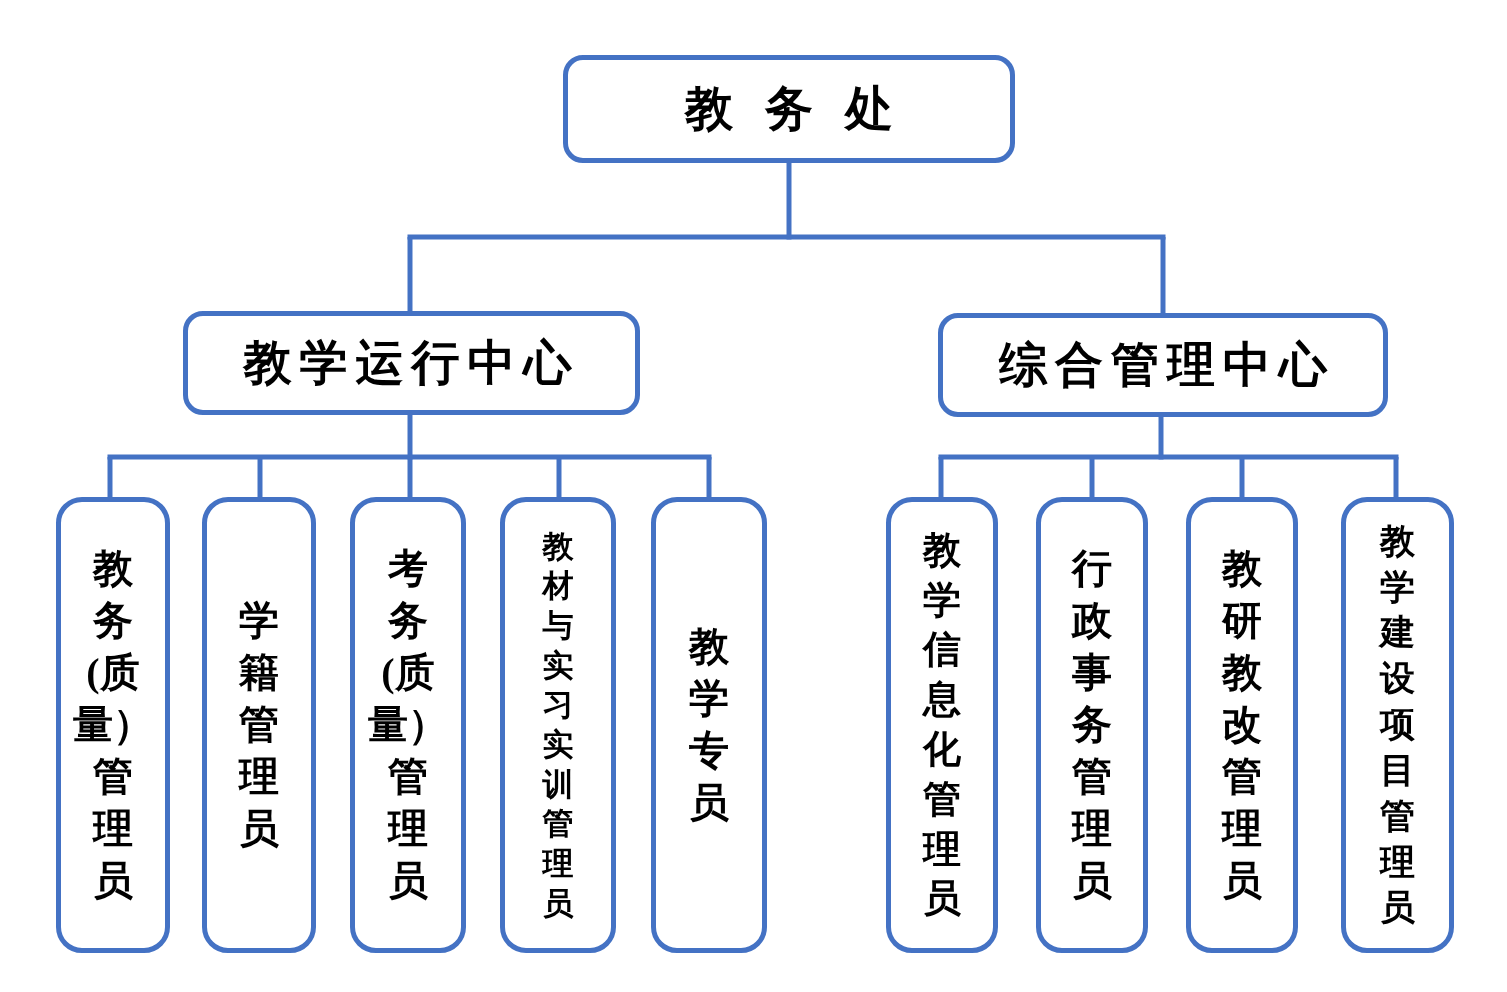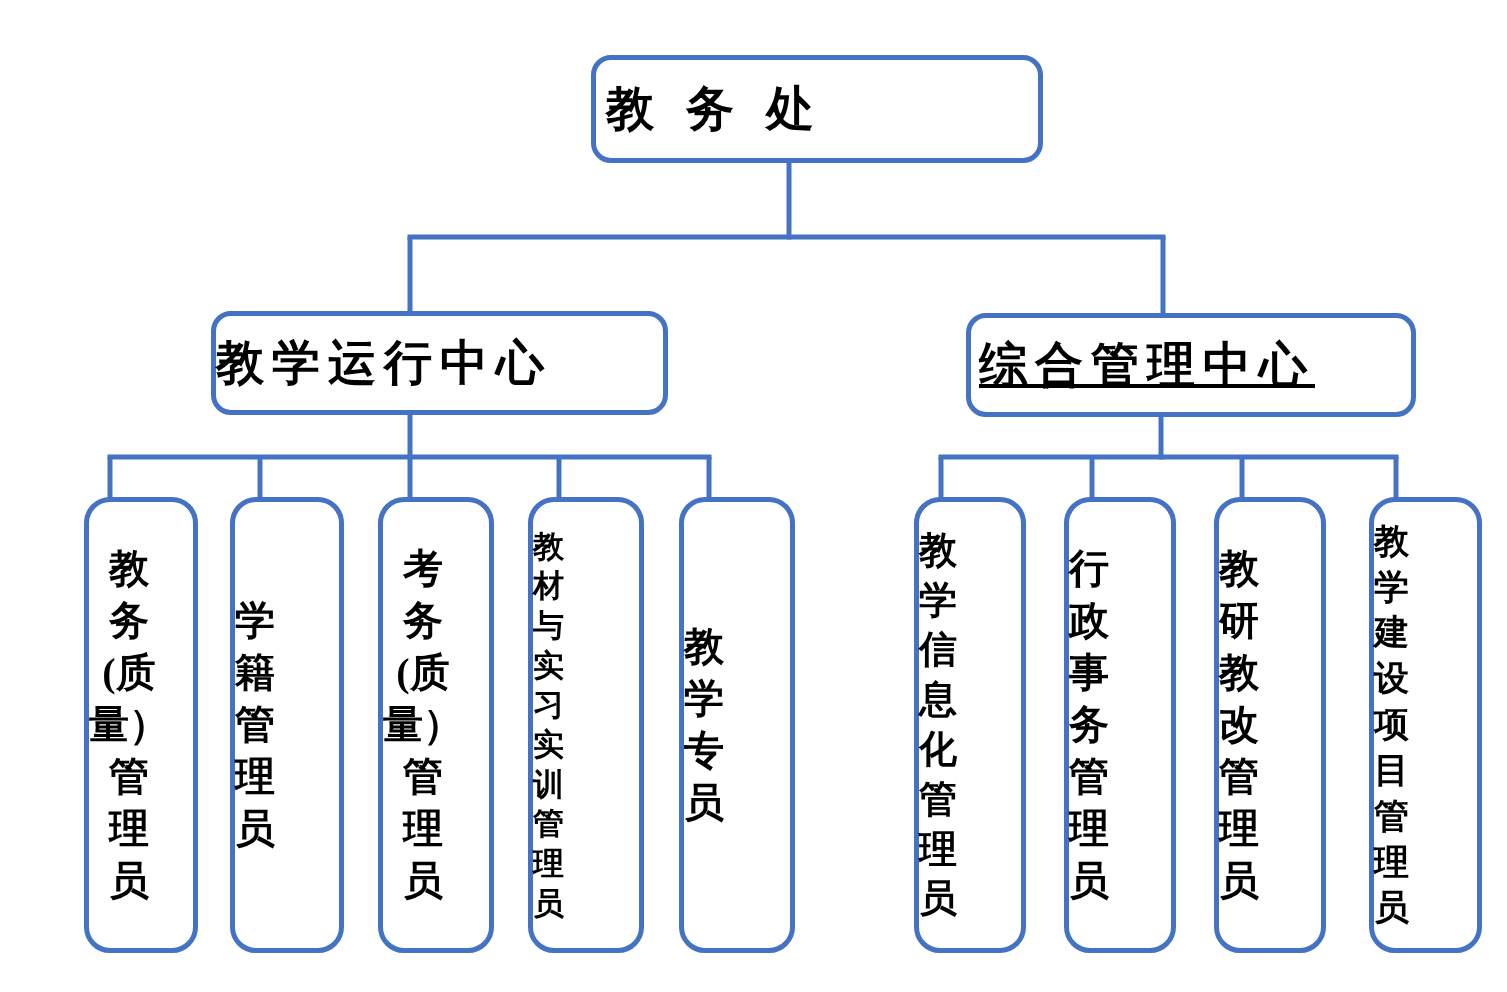--- a/index.html
+++ b/index.html
@@ -4,21 +4,21 @@
 <style>
   :root { --accent:#4472C4; --ink:#000000; --paper:#FFFFFF; }
   html,body { margin:0; padding:0; background:var(--paper); }
   body { width:1507px; height:992px; overflow:hidden;
          font-family:"Liberation Serif","DejaVu Serif",serif; }
   .canvas { position:relative; width:1507px; height:992px; background:var(--paper); }
   svg.connectors { position:absolute; left:0; top:0; width:1507px; height:992px; }
   svg.connectors line { stroke:var(--accent); stroke-width:5; }
   .box { position:absolute; box-sizing:border-box; background:var(--paper);
          border:5px solid var(--accent); display:flex; align-items:center;
-         color:var(--ink); font-weight:bold;margin-left:28px; }
+         justify-content:center; color:var(--ink); font-weight:bold; }
   .h-box { border-radius:20px; }
   .v-box { border-radius:26px; }
   .v-label { white-space:pre-line; text-align:center; display:block; }
   .lh-tall { line-height:1.30; }
   .lh-mid  { line-height:1.31; }
   .lh-tight{ line-height:1.28; }
 </style>
 </head>
 <body>
 
@@ -48,21 +48,21 @@
   </svg>
 
   <div class="box h-box" style="left:563px; top:55px; width:452px; height:108px; font-size:48px; letter-spacing:10px; padding-left:10px;">
     <span class="label">教 务 处</span>
   </div>
 
   <div class="box h-box" style="left:183px; top:311px; width:457px; height:104px; font-size:48px; letter-spacing:8px; ">
     <span class="label">教学运行中心</span>
   </div>
 
-  <div class="box h-box" style="left:938px; top:313px; width:450px; height:104px; font-size:48px; letter-spacing:8px; padding-left:8px;text-decoration:underline;">
+  <div class="box h-box" style="left:938px; top:313px; width:450px; height:104px; font-size:48px; letter-spacing:8px; padding-left:8px;">
     <span class="label">综合管理中心</span>
   </div>
 
   <div class="box v-box" style="left:56px; top:497px; width:114px; height:456px; font-size:40px;">
     <span class="v-label lh-tall">教
 务
 (质
 量）
 管
 理

